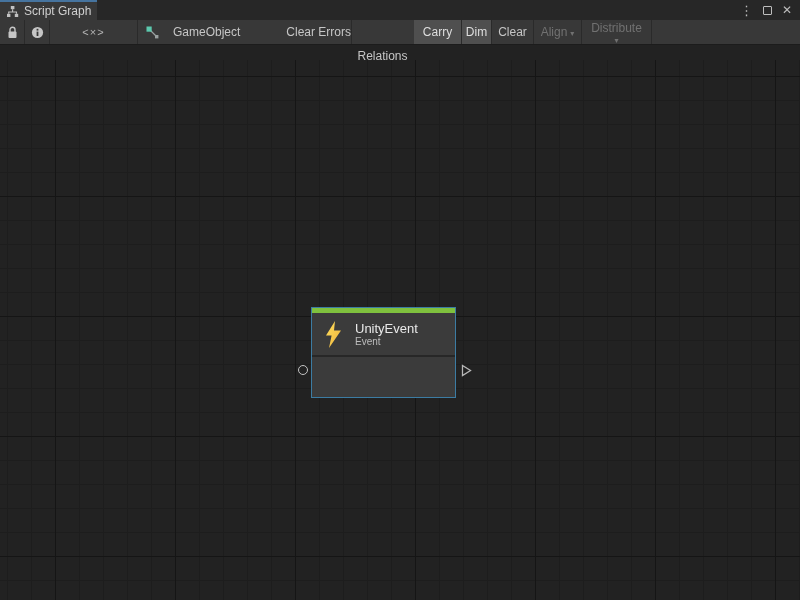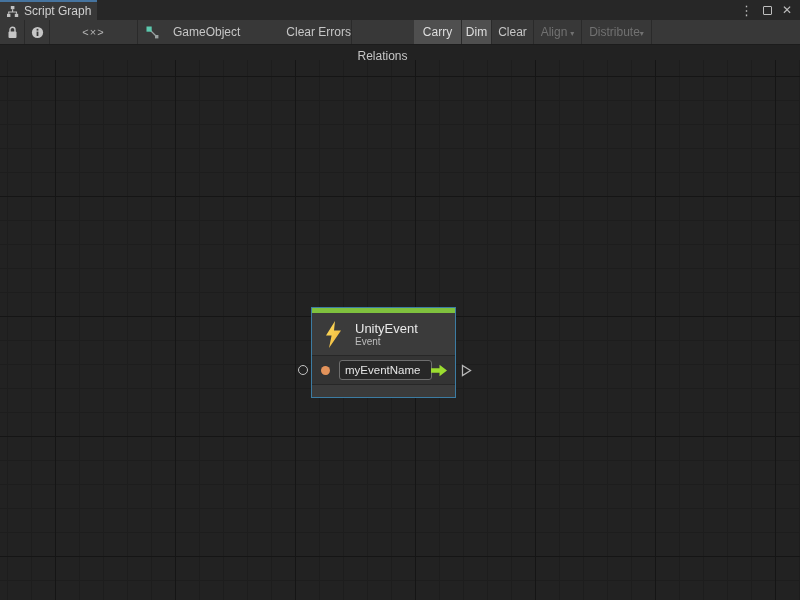--- a/index.html
+++ b/index.html
@@ -60,21 +60,21 @@
     position:absolute; right:-4px; top:-4.5px;
     width:11px; height:11px; border-radius:50%; background:#989898;
   }
   .zoom-value-cell { width:30px; justify-content:flex-start; padding-left:2px;margin-top:45px; }
   .btn-clear { width:72px;justify-content:flex-end; }
   .btn-relations { width:62px;margin-top:36px; }
   .btn-values { width:48px; }
   .btn-dim { width:30px; }
   .btn-carry { width:42px; }
   .btn-align { width:48px; gap:3px; }
-  .btn-distribute { width:70px; gap:0; }
+  .btn-distribute { width:70px; gap:0;flex-direction:column; }
   .btn-overview { flex:1; justify-content:flex-start; padding-left:6px; overflow:hidden; color:#dedede; }
   .caret { font-size:8px; position:relative; top:1px; }
 
   
   .canvas {
     position:absolute; left:0; top:60px; width:800px; height:554px;
     background-color:#222222;
     background-image:
       linear-gradient(#151515 1px, transparent 1px),
       linear-gradient(90deg, #151515 1px, transparent 1px),
@@ -243,29 +243,20 @@
         </svg>
       </span>
       <div class="node-titles">
         <span class="node-title">UnityEvent</span>
         <span class="node-subtitle">Event</span>
       </div>
     </div>
 
     <div class="node-divider"></div>
 
-    <div class="node-row">
-      <span class="port-dot"></span>
-      <input class="event-name-input" type="text" value="myEventName" style="">
-      <span class="flow-arrow" style="display:flex;">
-        <svg width="18" height="13" viewBox="0 0 18 13">
-          <polygon points="1,4.3 9.5,4.3 9.5,0.8 17,6.5 9.5,12.2 9.5,8.7 1,8.7" fill="#9bdc30"></polygon>
-        </svg>
-      </span>
-    </div>
 
     <div class="node-divider"></div>
     <div class="node-footer"></div>
 
     <span class="port-circle-out"></span>
     <span class="port-triangle-out" style="display:flex;">
       <svg width="11" height="13" viewBox="0 0 11 13">
         <polygon points="1.5,1.5 9.5,6.5 1.5,11.5" fill="none" stroke="#b8b8b8" stroke-width="1.3"></polygon>
       </svg>
     </span>

